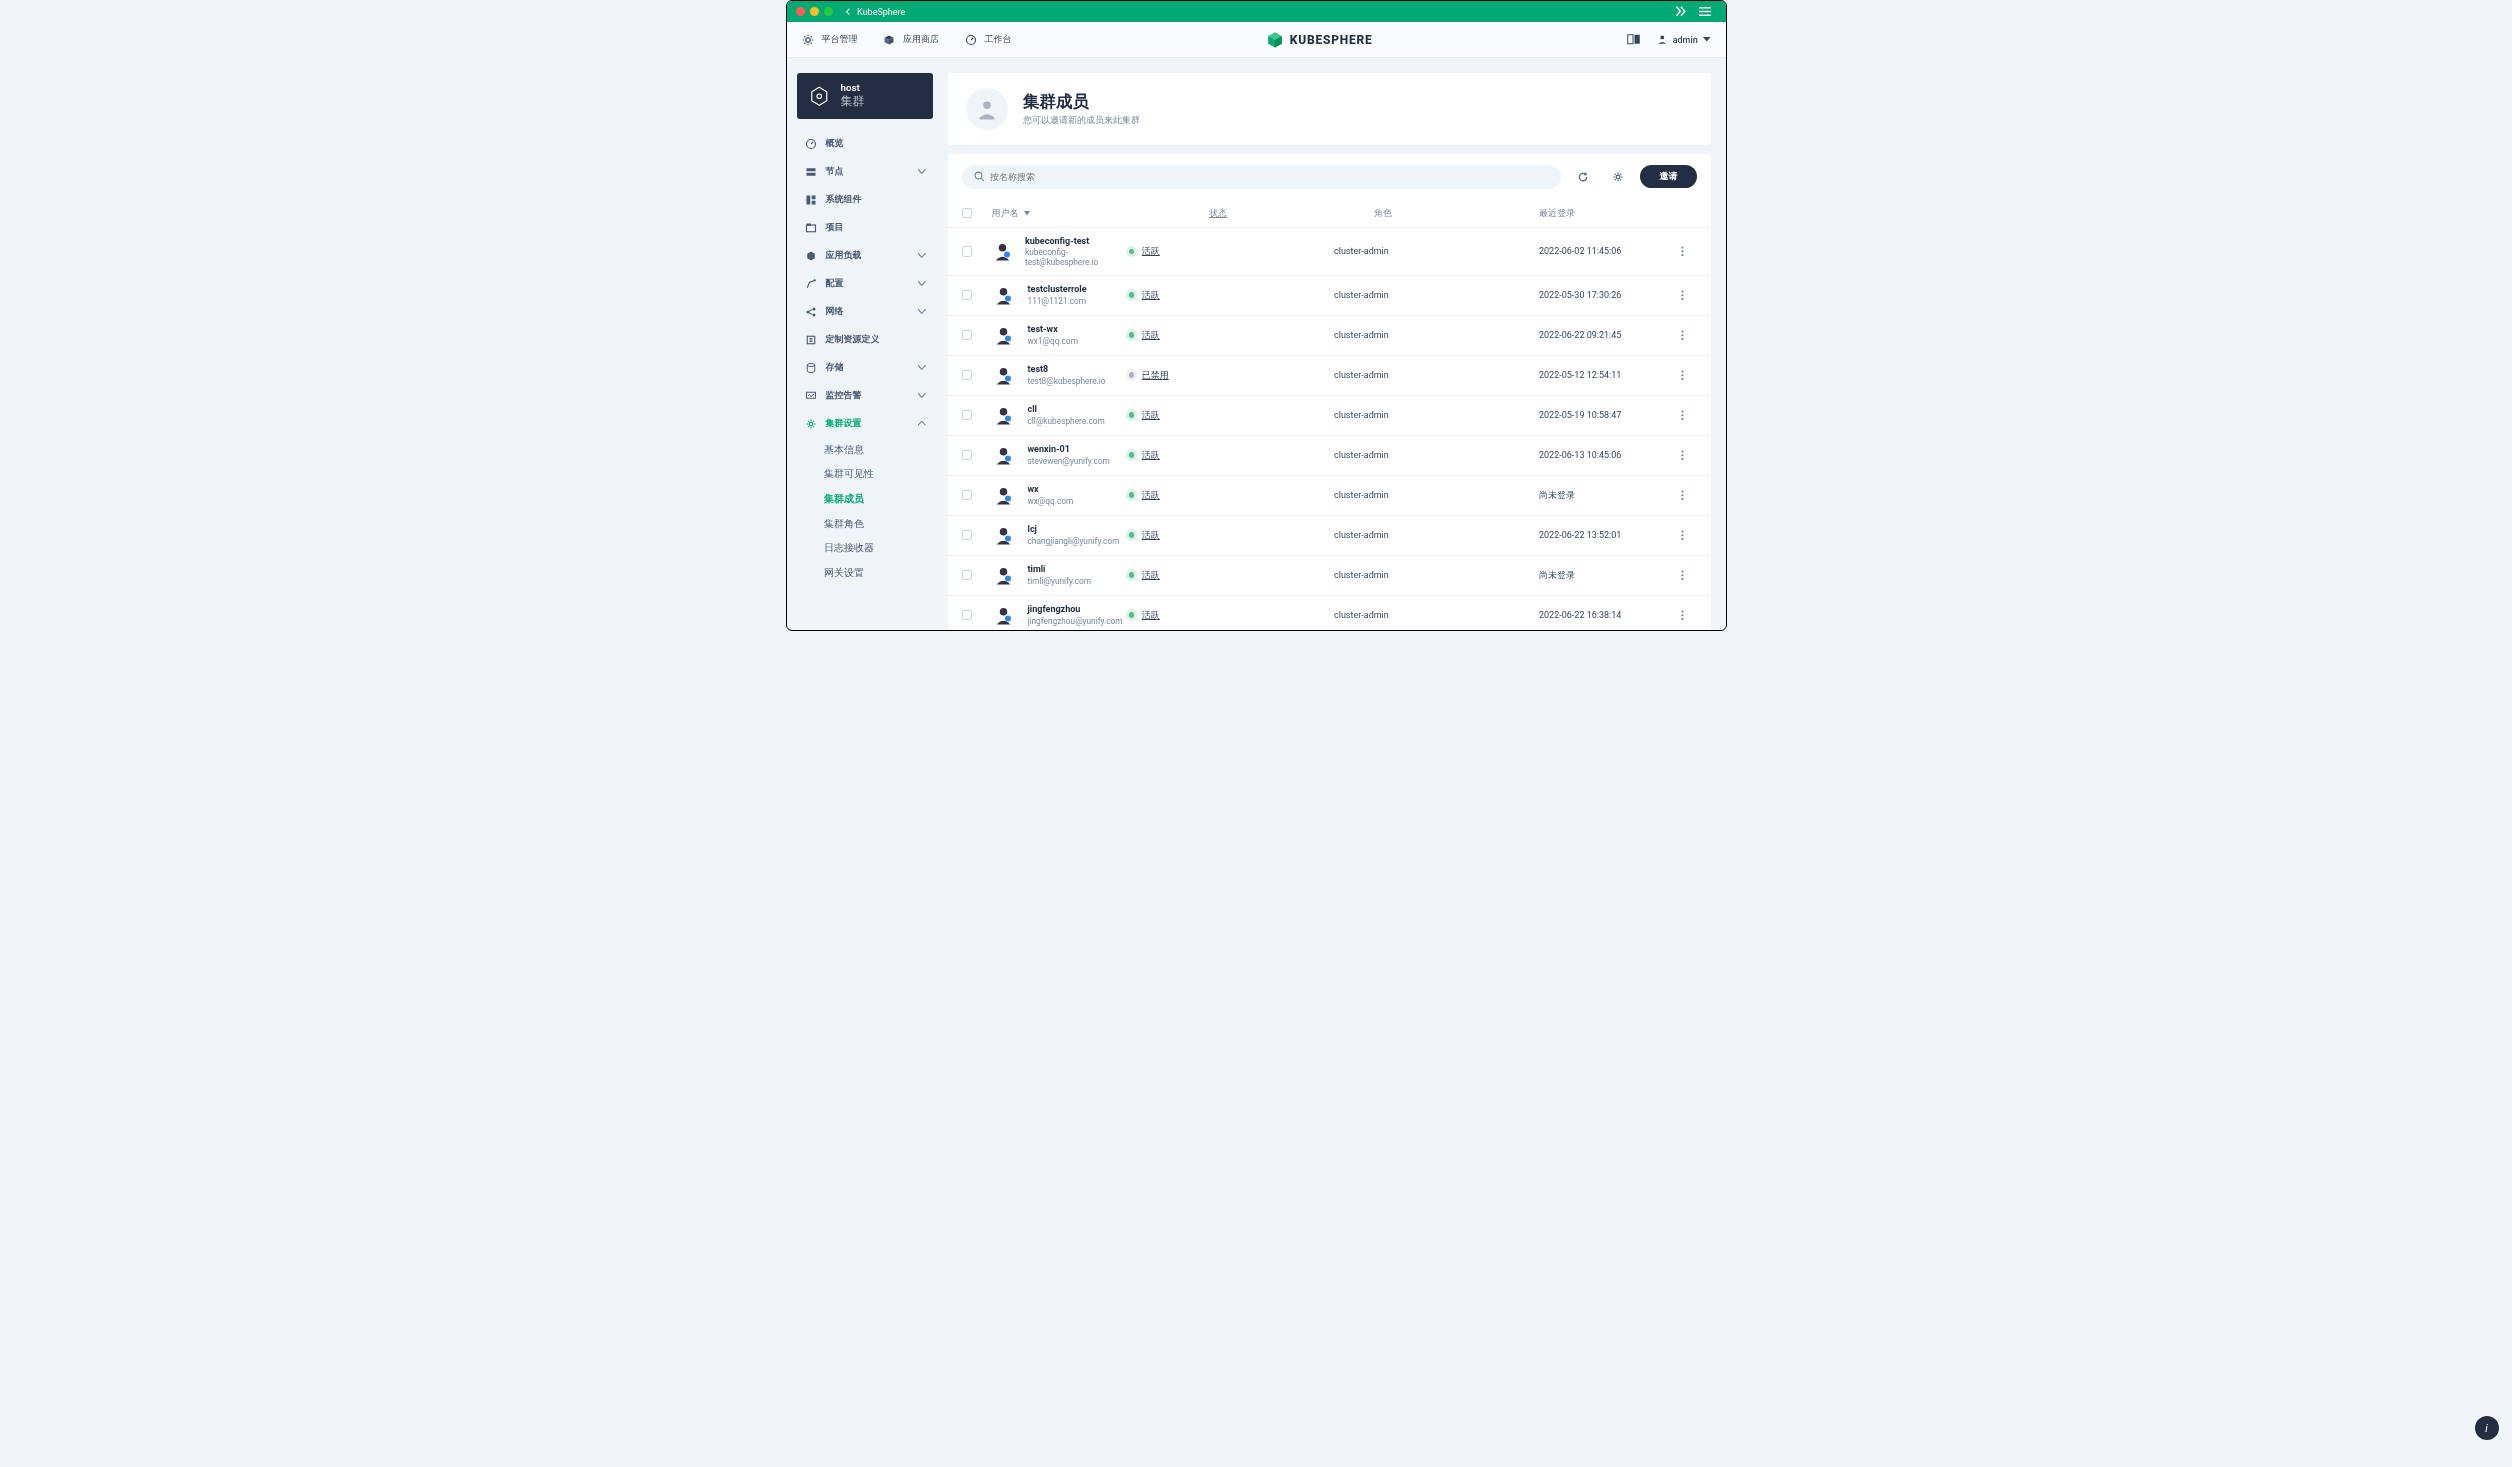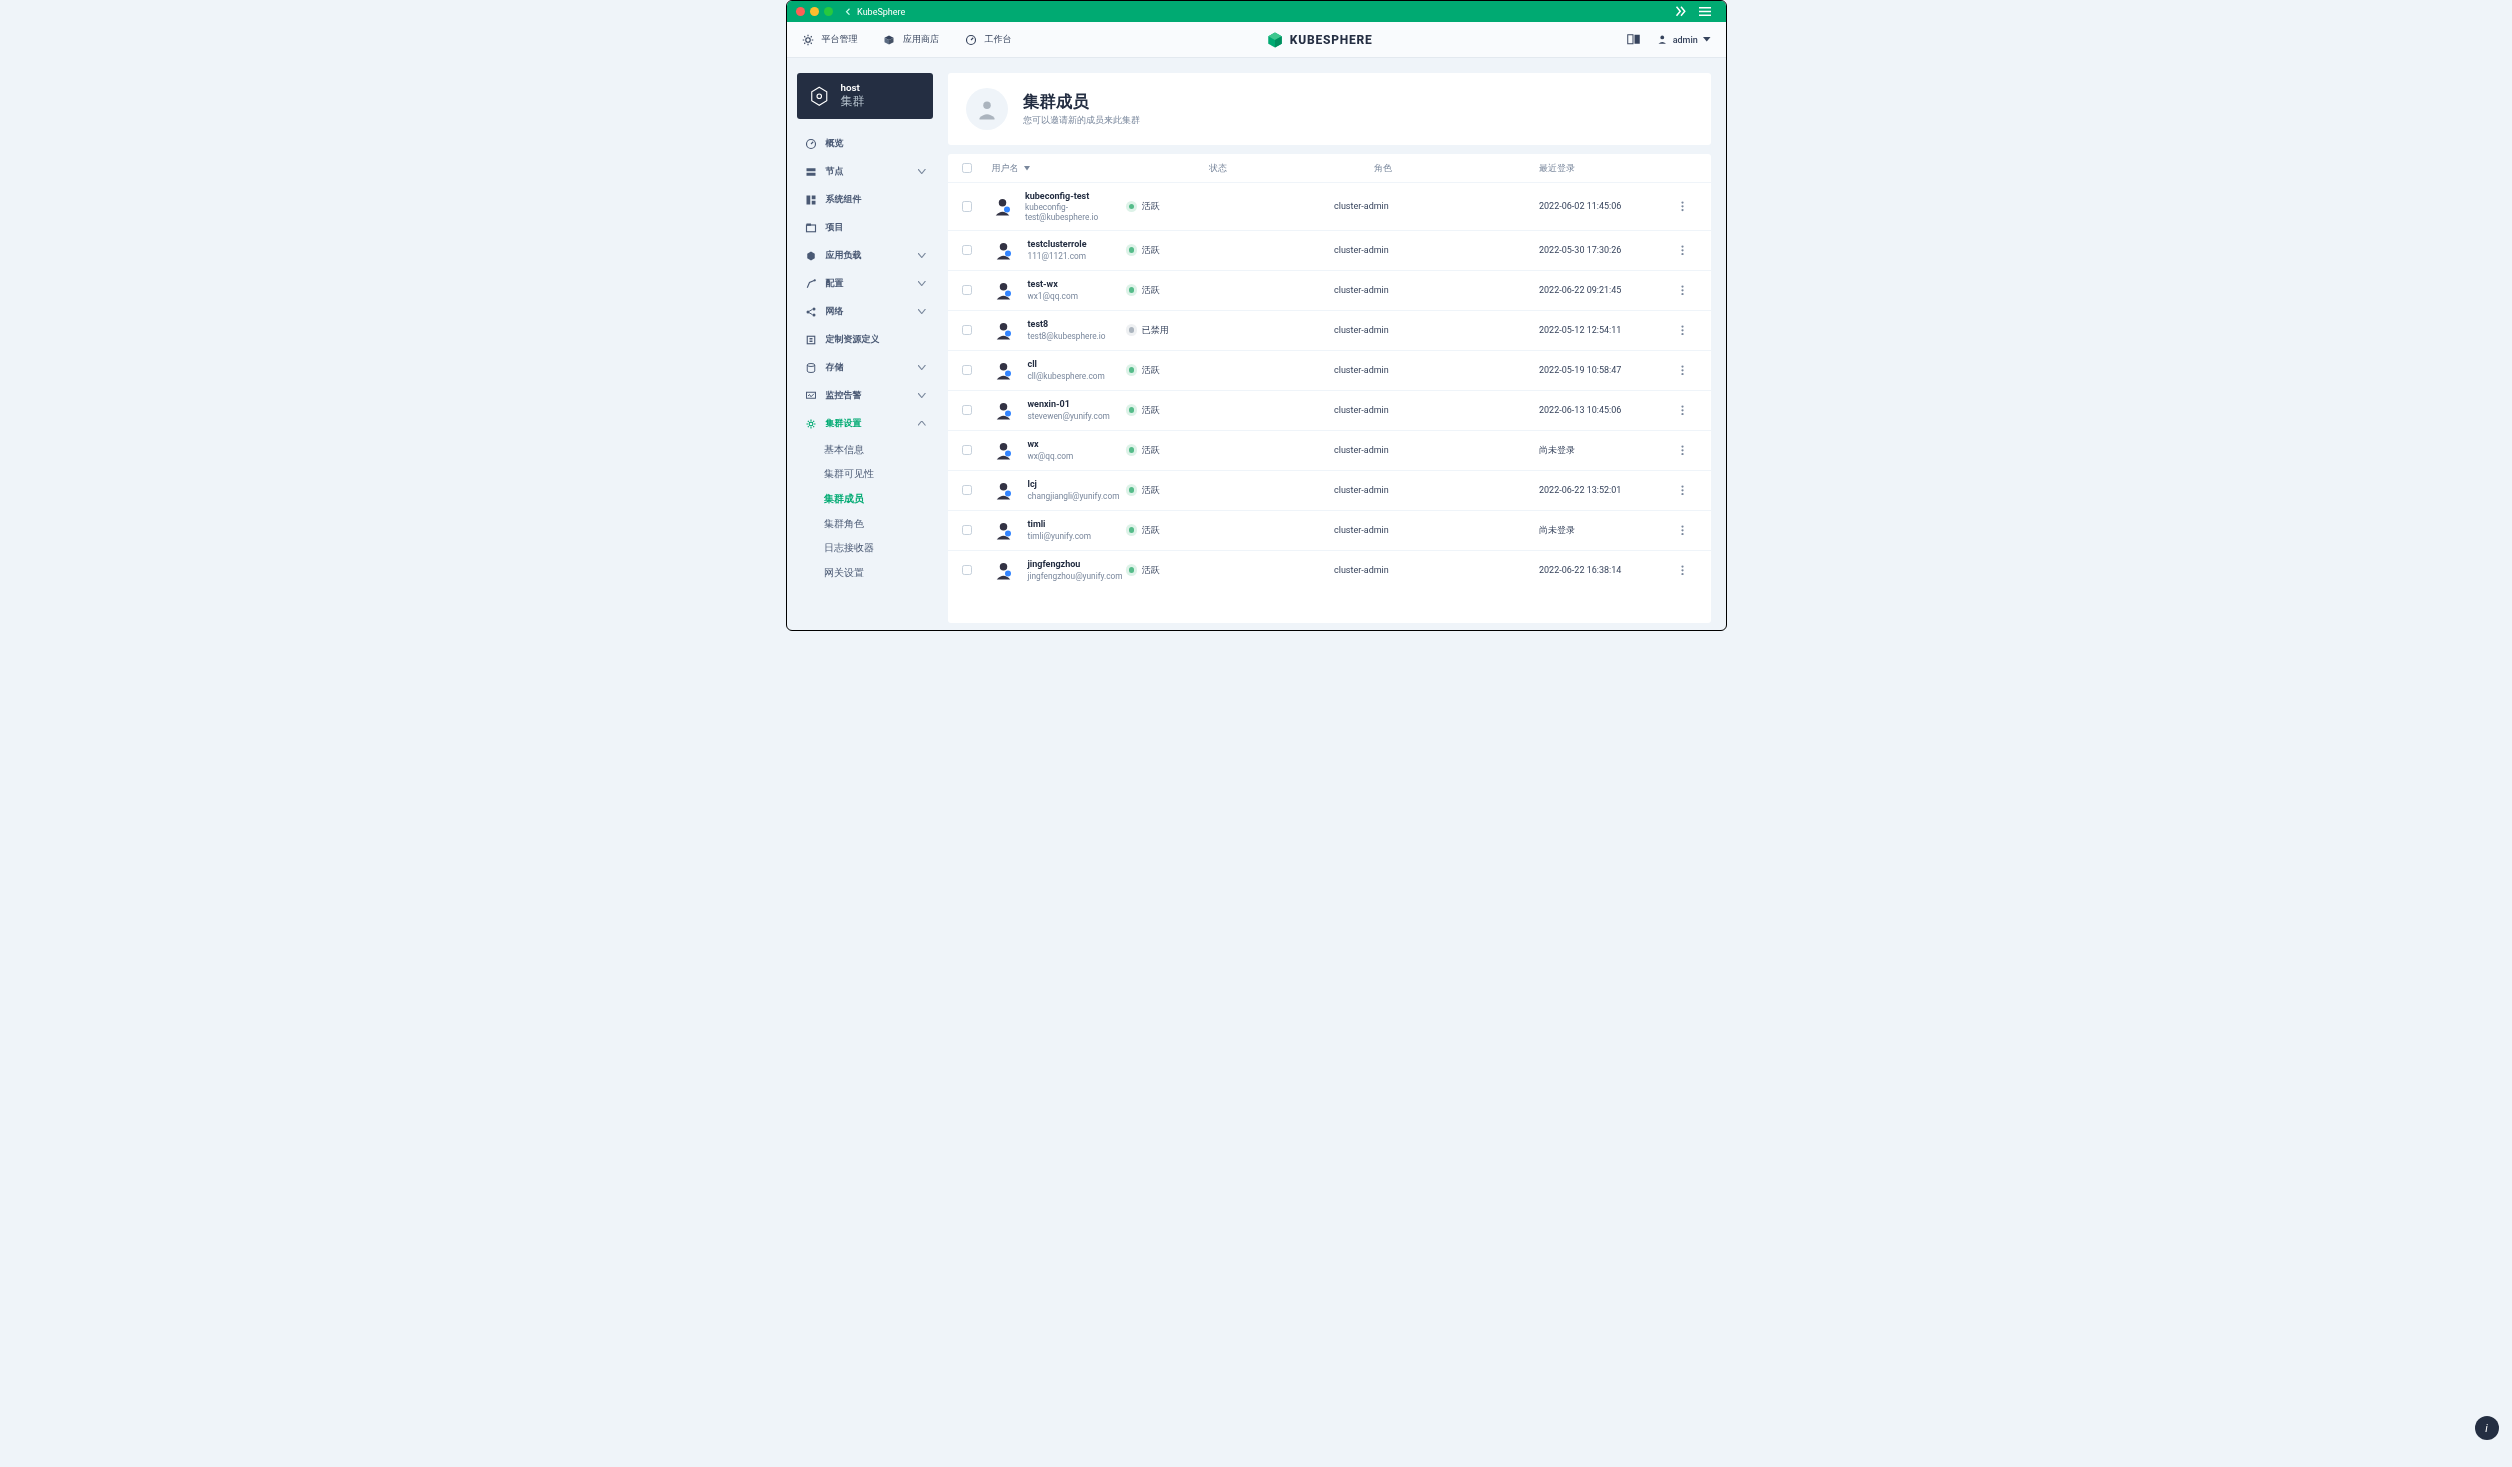--- a/index.html
+++ b/index.html
@@ -48,21 +48,21 @@
     .content-card { background: #fff; border-radius: 3px; flex: 1; display: flex; flex-direction: column; }
     .toolbar { display: flex; align-items: center; padding: 10.5px 13.5px; gap: 10.5px; }
     .search-box { flex: 1; background: #eff4f9; border-radius: 13.5px; height: 24px; display: flex; align-items: center; padding: 0 12px; color: #79879c; }
     .search-box input { border: none; background: transparent; outline: none; flex: 1; font-size: 9px; color: #36435c; margin-left: 6px; }
     .tool-icon { width: 24px; height: 24px; display: flex; align-items: center; justify-content: center; cursor: pointer; color: #4a5974; border-radius: 50%; }
     .invite-btn { background: #242e42; color: #fff; border: none; border-radius: 12px; height: 22.5px; padding: 0 19.5px; font-size: 9px; font-weight: 600; cursor: pointer; }
 
     .table-head { display: flex; align-items: center; padding: 7.5px 13.5px; border-bottom: 0.8px solid #eff4f9; color: #79879c; font-size: 9px; }
     .col-check { width: 30px; display: flex; align-items: center; }
     .col-user { flex: 1; min-width: 0; }
-    .col-status { width: 165px; }
+    .col-status { width: 165px; text-decoration: underline; }
     .col-role { width: 165px; }
     .col-login { width: 128px; }
     .col-act { width: 30px; text-align: center; }
     .checkbox { width: 10.5px; height: 10.5px; border: 0.8px solid #c6d1dc; border-radius: 2.3px; background:#fff; }
     .sort-chev { display:inline-flex; margin-left:3px; }
 
     .rows { flex: 1; }
     .row { display: flex; align-items: center; padding: 7.5px 13.5px; border-bottom: 0.8px solid #eff4f9; }
     .row:last-child { border-bottom: none; }
     .user-cell { display: flex; align-items: center; gap: 12px; }
@@ -315,20 +315,42 @@
               <path d="M6 28 Q16 18 26 28 L26 30 L6 30 Z" fill="#abb4be"></path>
             </svg>
         </div>
         <div>
           <div class="page-title">集群成员</div>
           <div class="page-sub">您可以邀请新的成员来此集群</div>
         </div>
       </div>
 
       <div class="content-card">
+        <div class="toolbar">
+          <div class="search-box">
+            <svg width="10.5" height="10.5" viewBox="0 0 14 14">
+                <circle cx="6" cy="6" r="4.5" fill="none" stroke="#79879c" stroke-width="1.5"></circle>
+                <path d="M10 10 L13 13" stroke="#79879c" stroke-width="1.5"></path>
+              </svg>
+            <input placeholder="按名称搜索" style="">
+          </div>
+          <div class="tool-icon">
+            <svg width="12" height="12" viewBox="0 0 16 16">
+                <path d="M13 8 A5 5 0 1 1 11.5 4.5" fill="none" stroke="#4a5974" stroke-width="1.5"></path>
+                <path d="M12 2 L12 5 L9 5" fill="none" stroke="#4a5974" stroke-width="1.5"></path>
+              </svg>
+          </div>
+          <div class="tool-icon">
+            <svg width="12" height="12" viewBox="0 0 16 16">
+                <circle cx="8" cy="8" r="2.5" fill="none" stroke="#4a5974" stroke-width="1.5"></circle>
+                <path d="M8 2v2M8 12v2M2 8h2M12 8h2M3.8 3.8l1.2 1.2M11 11l1.2 1.2M12.2 3.8L11 5M5 11l-1.2 1.2" stroke="#4a5974" stroke-width="1.5"></path>
+              </svg>
+          </div>
+          <button class="invite-btn">邀请</button>
+        </div>
 
         <div class="table-head">
           <div class="col-check">
               <div class="checkbox"></div>
             </div>
           <div class="col-user">
             <span>用户名</span>
             <span class="sort-chev">
                 <svg width="6" height="4.5" viewBox="0 0 8 6">
                   <path d="M0 0 L4 6 L8 0 Z" fill="#79879c"></path>

